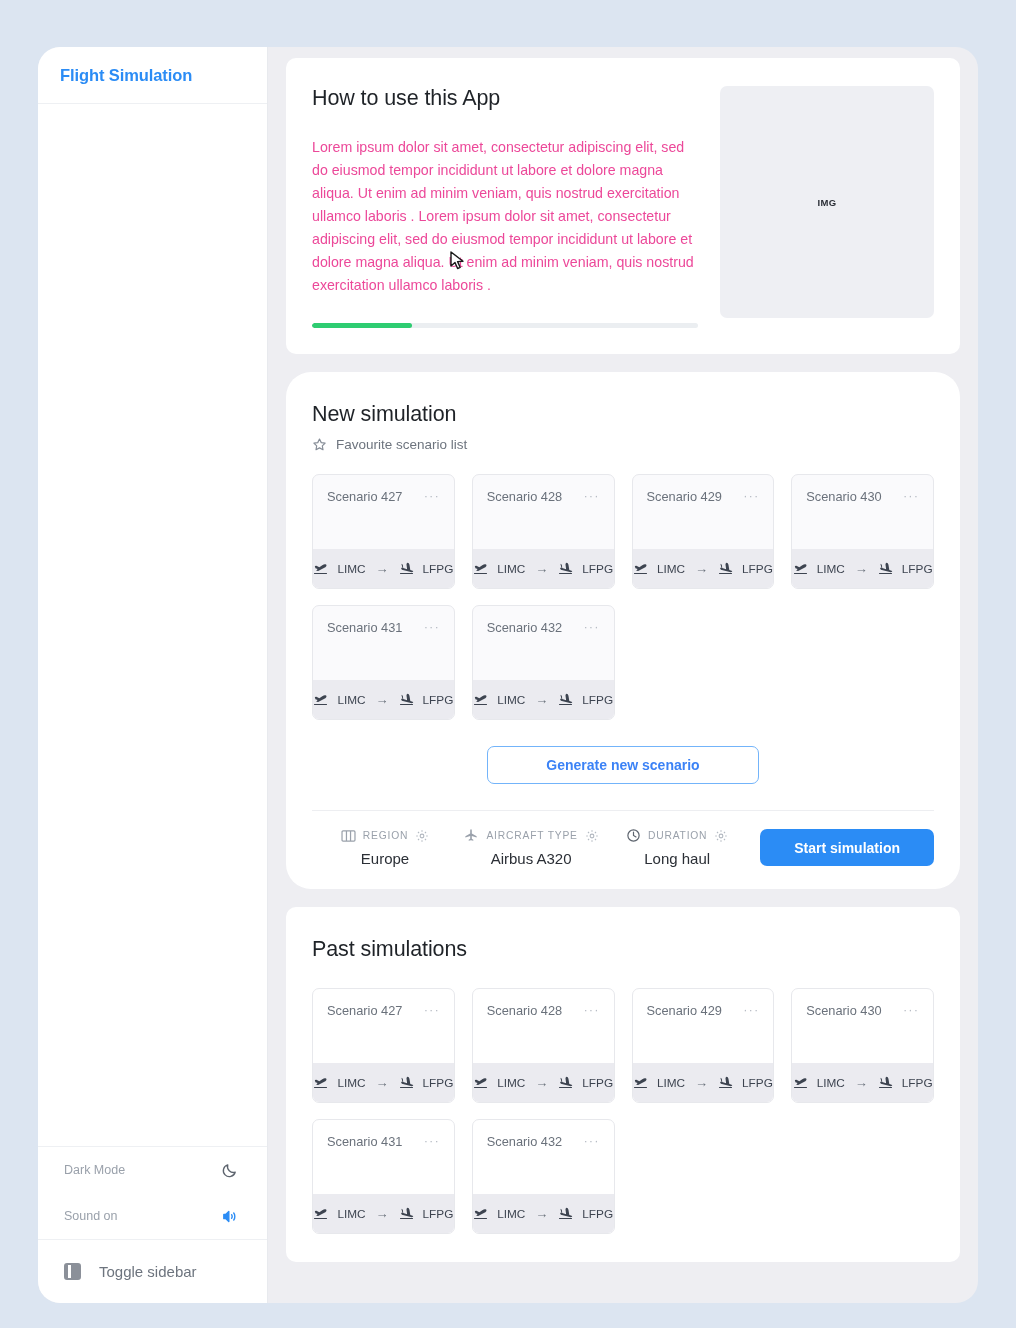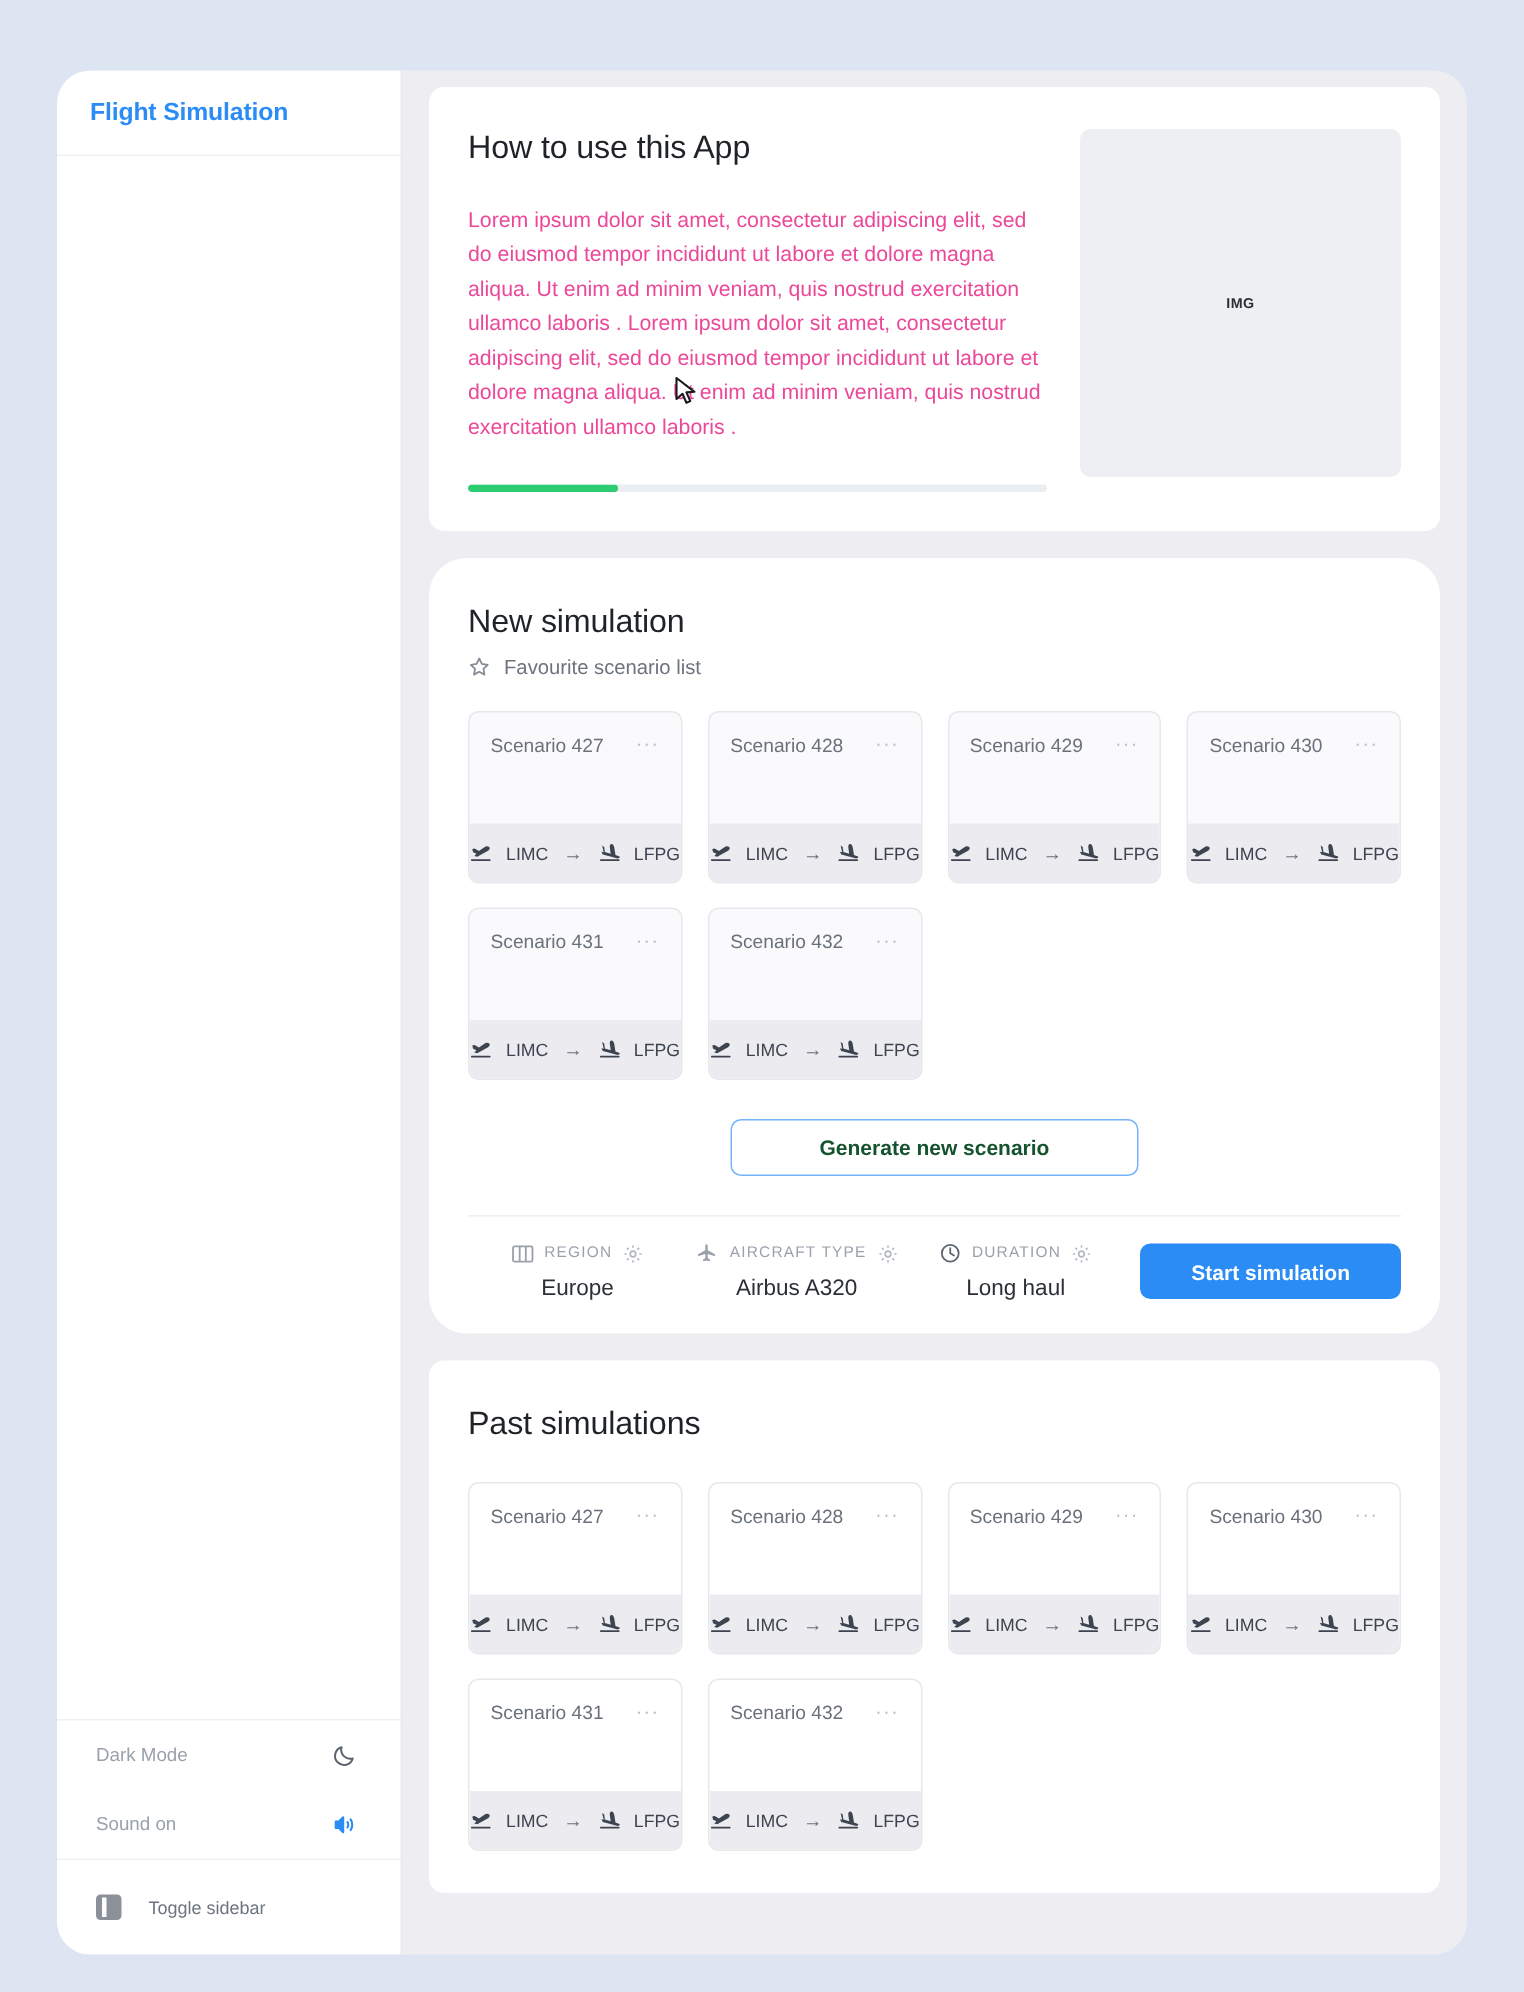--- a/index.html
+++ b/index.html
@@ -77,21 +77,21 @@
     width: 20px; height: 20px;
     display: flex; align-items: center; justify-content: center;
   }
   .sidebar-footer {
     border-top: 1px solid #eef0f3;
     display: flex;
     align-items: center;
     gap: 18px;
     padding: 20px 0 20px 26px;
     height: 64px;
-    font-size: 12px;
+    font-size: 15px;
     color: #6d747e;
     cursor: pointer;
   }
   .panel-icon {
     width: 17px; height: 17px;
     border: 2px solid #8b9099;
     border-radius: 3px;
     position: relative;
     background: #8b9099;
     flex: 0 0 17px;
@@ -226,21 +226,21 @@
   .route-arrow { color: #6a717b; font-size: 13px; margin: 0 2px; }
 
   
   .gen-wrap { display: flex; justify-content: center; margin: 26px 0 0 0; }
   .gen-btn {
     width: 272px;
     height: 38px;
     border: 1px solid #73b4fa;
     border-radius: 7px;
     background: #ffffff;
-    color: #14532d;
+    color: #3b82f6;
     font-size: 14px;
     font-weight: bold;
     font-family: "Liberation Sans", sans-serif;
     cursor: pointer;
   }
 
   
   .settings-bar {
     margin-top: 26px;
     border-top: 1px solid #edeef1;

